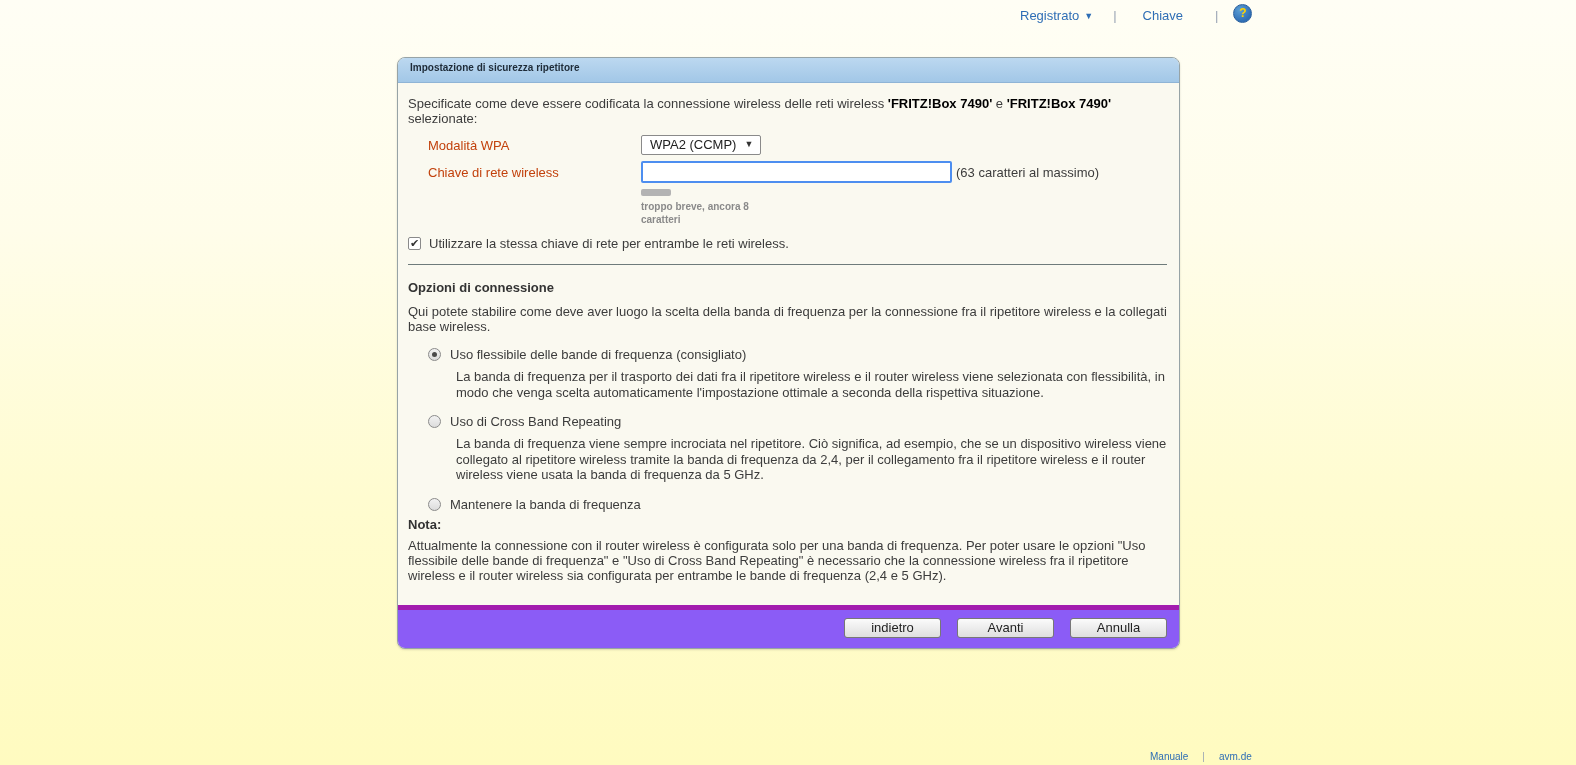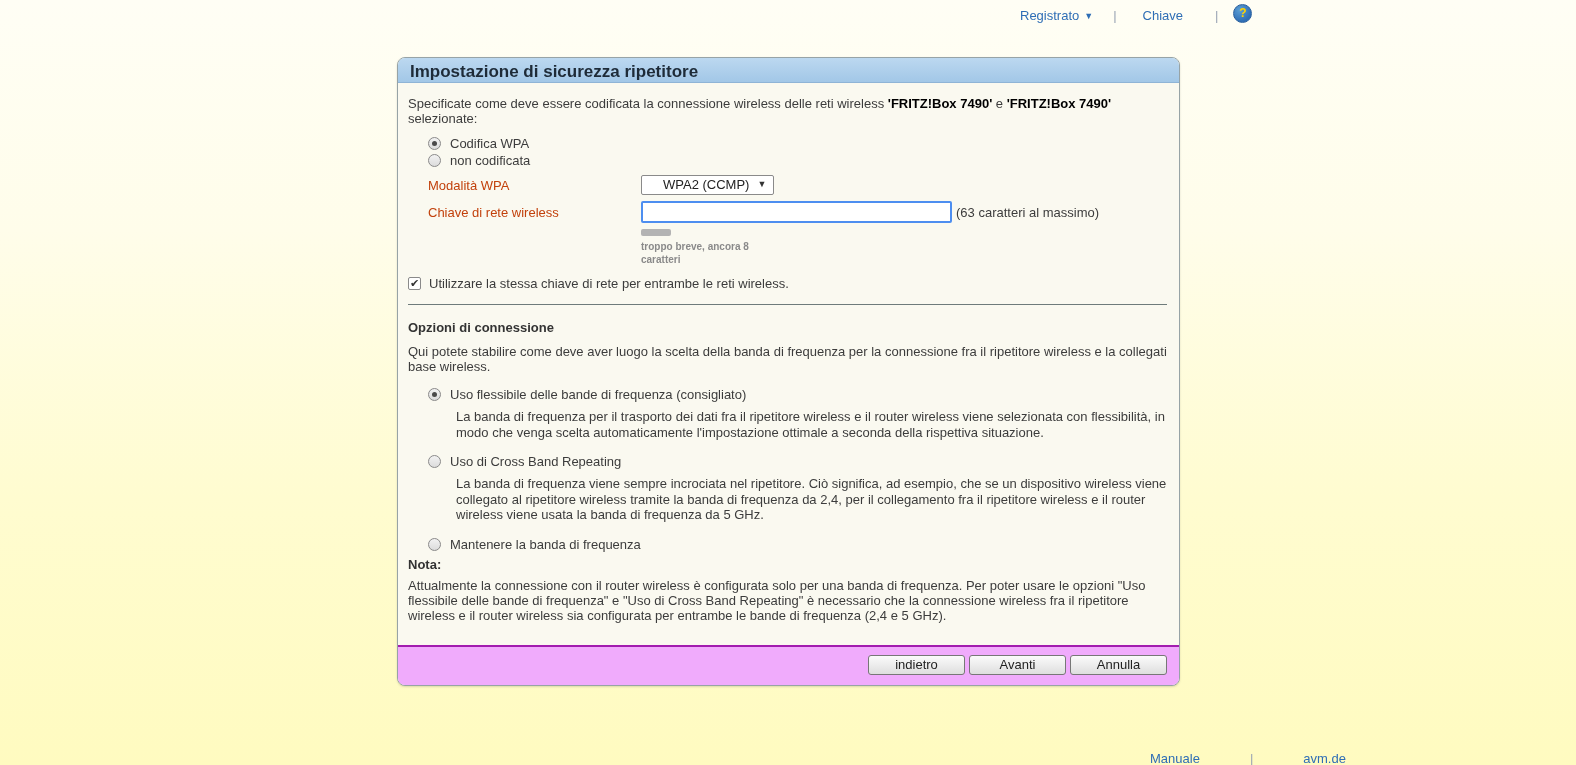--- a/index.html
+++ b/index.html
@@ -32,21 +32,21 @@
     background:#faf9f0;
     border:1px solid #97a3a6;
     border-radius:8px;
     box-shadow:0 1px 2px rgba(120,120,90,.25);
   }
   .panel-header {
     background:linear-gradient(to bottom,#bcd8f0,#a2c7e7);
     border-bottom:1px solid #8fb4d6;
     border-radius:7px 7px 0 0;
     padding:4px 12px 5px 12px;
-    font-size:17px; font-weight:bold; color:#1e2b38;
+    font-size:10px; font-weight:bold; color:#1e2b38;
     height:25px;
   }
   .panel-body { padding:13px 12px 0 10px; font-size:13px; line-height:15px; color:#3c3c3c; }
 
   .para { margin-bottom:9px; }
   .para b, .bold { font-weight:bold; color:#000000; }
 
   
   .radio-group { margin:2px 0 6px 20px; }
   .radio-row { display:flex; align-items:center; height:17px; cursor:pointer; }
@@ -68,21 +68,21 @@
     background:#fff; margin-right:8px; font-size:11px; line-height:11px;
     color:#333; text-align:center; cursor:pointer;
   }
 
   
   .form-row { display:flex; align-items:center; margin:6px 0 6px 20px; }
   .form-label { flex:0 0 213px; color:#c2410c; }
   .select-box {
     display:inline-flex; align-items:center; gap:8px;
     border:1px solid #8a8a8a; border-radius:2px; background:#fff;
-    padding:2px 7px 3px 21px; height:20px; cursor:pointer; color:#222;justify-content:flex-end;
+    padding:2px 7px 3px 8px; height:20px; cursor:pointer; color:#222;justify-content:flex-end;
   }
   .select-arrow { font-size:9px; color:#333; }
   .key-input {
     width:311px; height:22px;
     border:2px solid #4d8ef0; border-radius:2px;
     background:#fff; outline:none;
     font:13px "Liberation Sans", sans-serif;
     padding:0 4px;
   }
   .max-hint { margin-left:4px; color:#3c3c3c; }
@@ -97,36 +97,36 @@
 
   .option-block { margin-bottom:4px; }
   .option-row { display:flex; align-items:center; height:17px; margin-left:20px; cursor:pointer; }
   .option-desc { margin:6px 0 13px 48px; line-height:15.5px; }
 
   .note-heading { font-weight:bold; color:#333; margin:2px 0 6px 0; }
   .note-text { line-height:15px; margin-bottom:22px; }
 
   
   .panel-footer {
-    border-top:2px solid #a21caf;
-    background:#f0abfc;
+    border-top:5px solid #a21caf;
+    background:#8b5cf6;
     border-radius:0 0 7px 7px;
     padding:8px 12px 10px 12px;
-    display:flex; justify-content:flex-end; gap:4px;
+    display:flex; justify-content:flex-end; gap:16px;
   }
   .btn {
     width:97px; height:20px;
     font:13px "Liberation Sans", sans-serif; color:#222;
     background:linear-gradient(to bottom,#fbfbfb,#dedede);
     border:1px solid #777; border-radius:3px;
     cursor:pointer;
   }
 
   
-  .page-footer { position:absolute; left:1150px; top:751px; display:flex; align-items:flex-start; font-size:13px;gap:36px; }
+  .page-footer { position:absolute; left:1150px; top:751px; display:flex; align-items:flex-start; font-size:10px; }
   .page-footer .sep { color:#9aa4b4; margin:0 14px; }
 </style>
 </head>
 <body>
 
 <div class="top-nav">
   <span class="nav-link"><span>Registrato</span><span class="chevron-down">▼</span></span>
   <span class="nav-sep">|</span>
   <span class="nav-link">Chiave</span>
   <span class="nav-sep2">|</span>
@@ -135,30 +135,20 @@
     </span>
 </div>
 
 <div class="panel">
   <div class="panel-header">Impostazione di sicurezza ripetitore</div>
 
   <div class="panel-body">
 
     <p class="para"><span>Specificate come deve essere codificata la connessione wireless delle reti wireless </span><span class="bold">'FRITZ!Box 7490'</span><span> e </span><span class="bold">'FRITZ!Box 7490'</span><span> selezionate:</span></p>
 
-    <div class="radio-group">
-      <div class="radio-row">
-        <span class="radio sel"></span>
-        <span class="radio-label">Codifica WPA</span>
-      </div>
-      <div class="radio-row">
-        <span class="radio"></span>
-        <span class="radio-label">non codificata</span>
-      </div>
-    </div>
 
 
     <div class="form-row">
       <span class="form-label">Modalità WPA</span>
       <span class="select-box">
         <span>WPA2 (CCMP)</span>
         <span class="select-arrow">▼</span>
       </span>
     </div>
 

